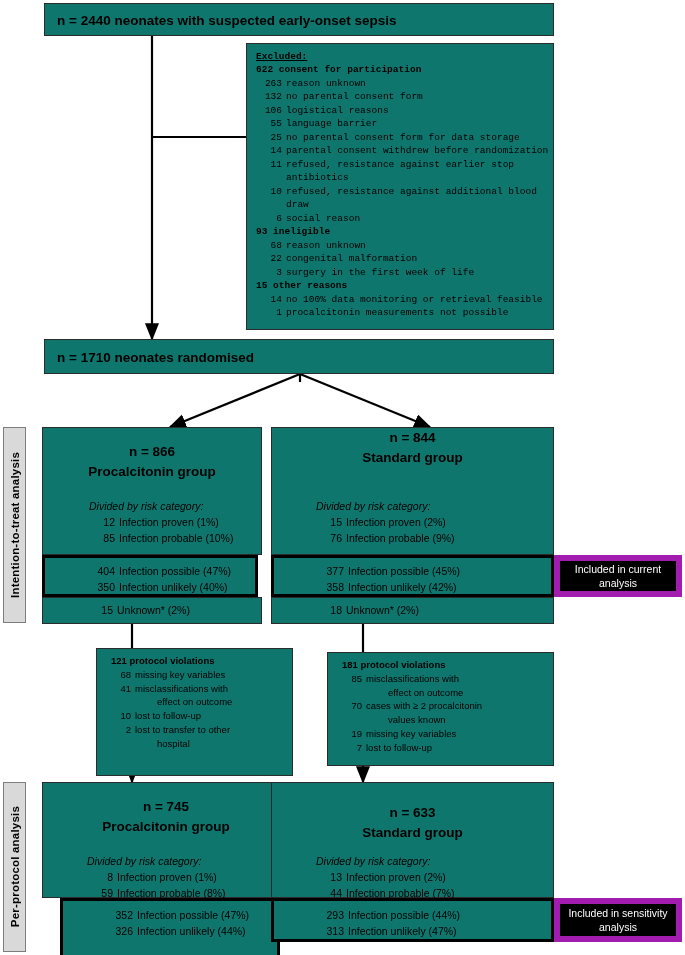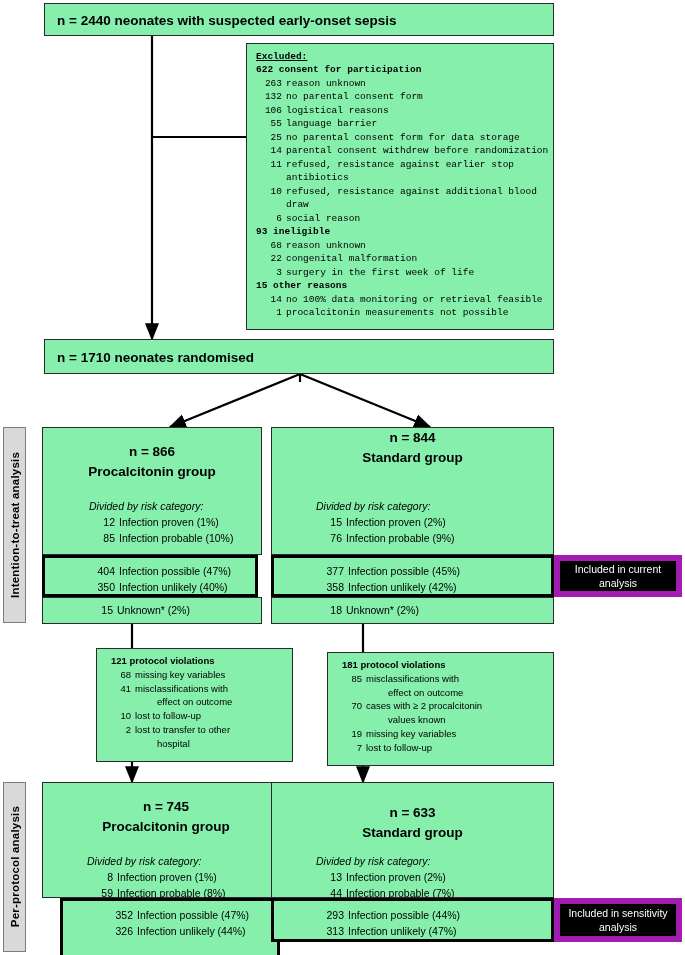--- a/index.html
+++ b/index.html
@@ -11,21 +11,21 @@
   #page{
     position:relative;
     width:685px;
     height:955px;
     overflow:hidden;
     background:#fff;
   }
   .box{
     position:absolute;
     box-sizing:border-box;
-    background:#86efac;
+    background:#0f766e;
     border:1px solid #2b2b2b;
   }
   .box.thick{ border:3px solid #000; }
   .box.black{ background:#000; border:6px solid #a21caf; color:#fff; }
   .sidebar{
     position:absolute;
     box-sizing:border-box;
     background:#d9d9d9;
     border:1px solid #7d7d7d;
     display:flex;
@@ -346,21 +346,21 @@
             <span class="txt">Unknown* (2%)</span>
           </div>
         </div>
     </div>
   </div>
 
   <div class="box black" style="left:554px; top:555px; width:128px; height:42px;">
     <div class="blacklbl">Included in current analysis</div>
   </div>
 
-  <div class="box" style="left:96px; top:648px; width:197px; height:114px;">
+  <div class="box" style="left:96px; top:648px; width:197px; height:128px;">
     <div class="pv-body">
       <div class="pv-head">
         <span>121</span>
         <span>protocol violations</span>
       </div>
       <div id="viol-left">
           <div class="pv-row">
             <span class="num">68</span>
             <span class="txt"> missing key variables</span>
           </div>

